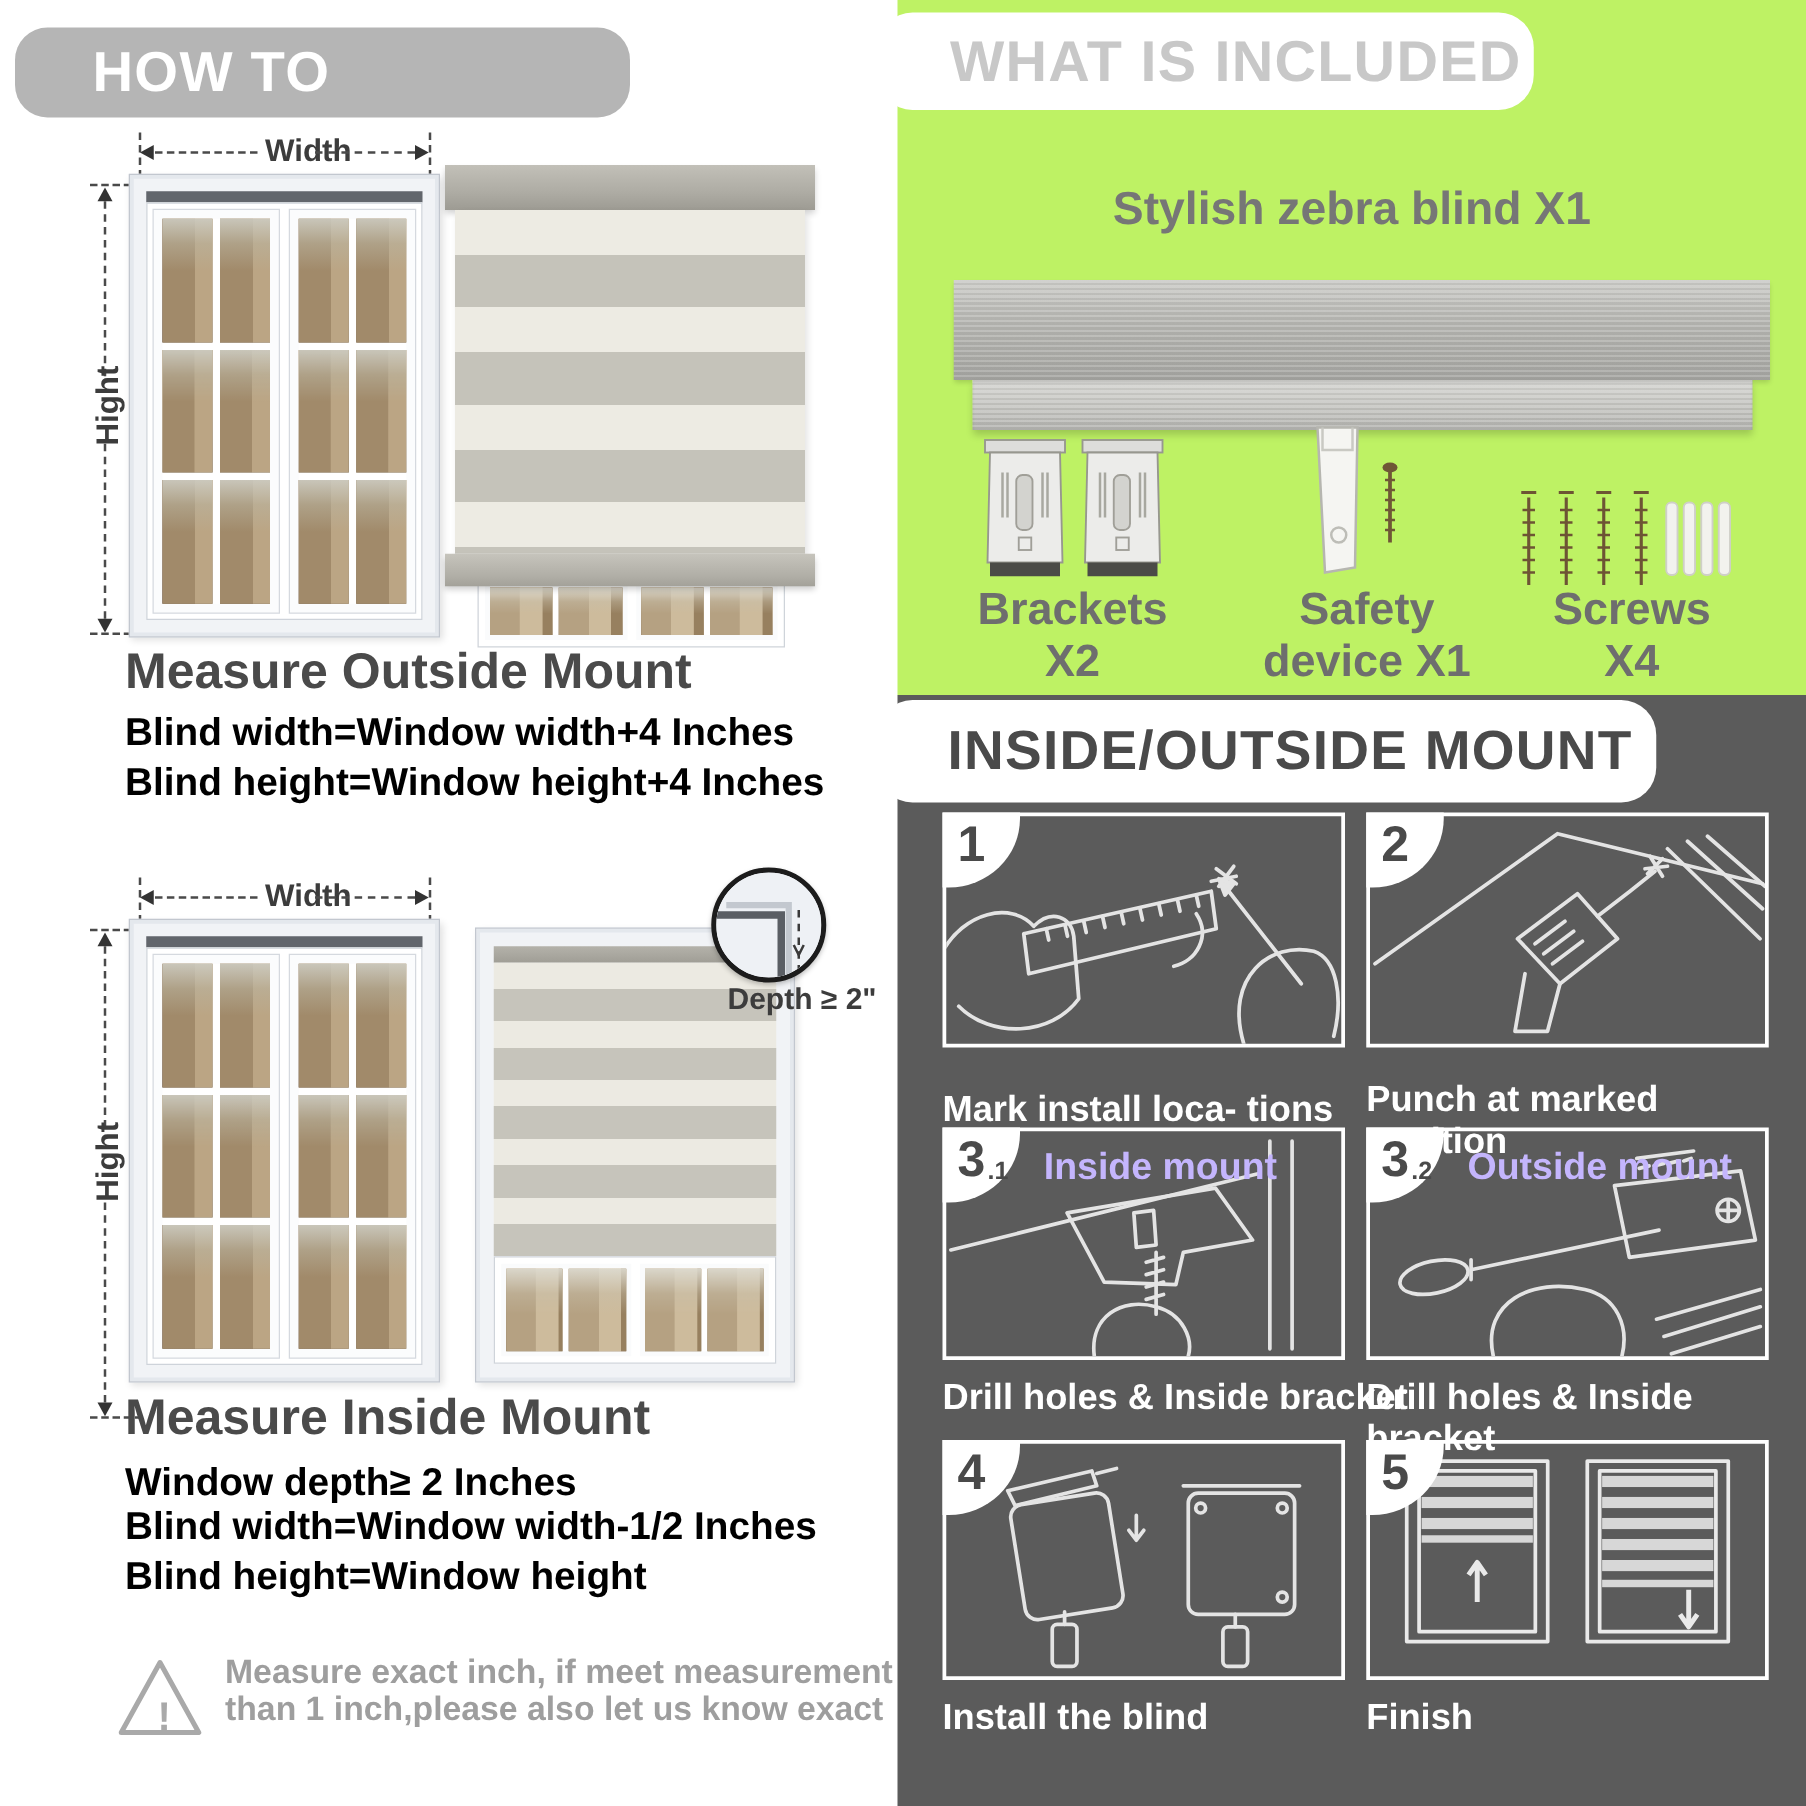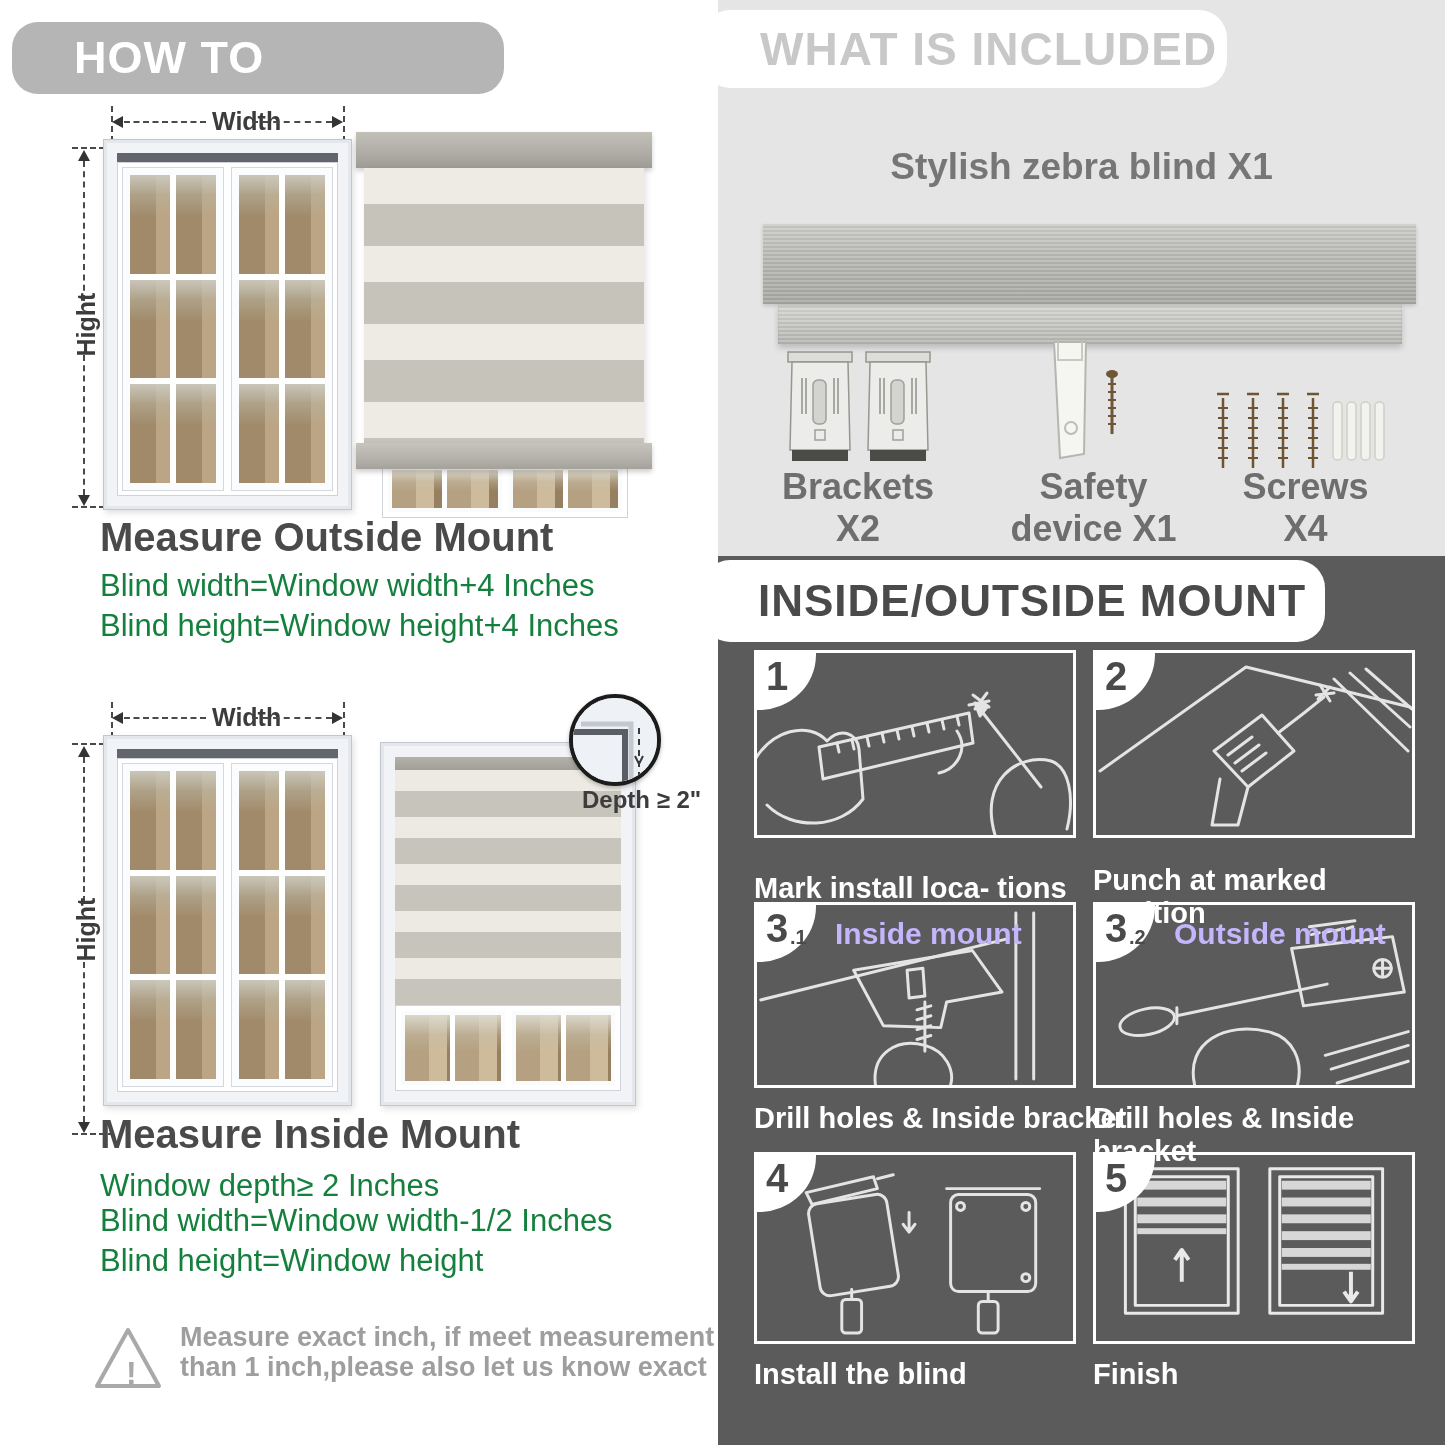--- a/index.html
+++ b/index.html
@@ -10,21 +10,21 @@
     -webkit-font-smoothing:antialiased;
   }
   
   .l-header{
     position:absolute;left:12px;top:22px;width:492px;height:72px;
     background:#b5b5b5;border-radius:26px;
     color:#ffffff;font-size:45px;font-weight:bold;letter-spacing:1px;
     line-height:72px;padding-left:62px;box-sizing:border-box;
   }
   .sec-title{position:absolute;color:#4a4a4a;font-size:40px;font-weight:bold;}
-  .sec-line{position:absolute;color:#15803d;font-size:31px;font-weight:normal;}
+  .sec-line{position:absolute;color:#000000;font-size:31px;font-weight:bold;}
 
   
   .dash-h{position:absolute;height:0;border-top:2px dashed #4a4a4a;}
   .dash-v{position:absolute;width:0;border-left:2px dashed #4a4a4a;}
   .arrow{position:absolute;width:0;height:0;}
   .arrow.left {border-top:6px solid transparent;border-bottom:6px solid transparent;border-right:11px solid #333;}
   .arrow.right{border-top:6px solid transparent;border-bottom:6px solid transparent;border-left:11px solid #333;}
   .arrow.up   {border-left:6px solid transparent;border-right:6px solid transparent;border-bottom:11px solid #333;}
   .arrow.down {border-left:6px solid transparent;border-right:6px solid transparent;border-top:11px solid #333;}
   .meas-label{position:absolute;color:#3c3c3c;font-size:25px;font-weight:bold;}
@@ -80,21 +80,21 @@
   }
   .mini-pane{border:4px solid #fafbfc;display:grid;grid-template-columns:1fr 1fr;gap:5px;}
 
   
   .magnifier{position:absolute;border-radius:50%;border:4px solid #1c1c1c;background:#eef1f5;overflow:hidden;box-shadow:0 2px 4px rgba(0,0,0,.25);}
 
   
   .warn-line{position:absolute;color:#9e9e9e;font-size:27px;font-weight:bold;}
 
   
-  .r-light{position:absolute;left:718px;top:0;width:727px;height:556px;background:#e5e5e5;}
+  .r-light{position:absolute;left:718px;top:0;width:727px;height:556px;background:#bef264;}
   .r-included-header{
     position:absolute;left:-16px;top:10px;width:525px;height:78px;background:#ffffff;border-radius:28px;
     color:#c8c8c8;font-size:46px;font-weight:bold;letter-spacing:1px;line-height:78px;
     padding-left:58px;box-sizing:border-box;
   }
   .r-product{position:absolute;left:0;top:146px;width:727px;text-align:center;color:#767676;font-size:37px;font-weight:bold;}
   .headrail{
     position:absolute;left:45px;top:224px;width:653px;height:80px;
     background:
       repeating-linear-gradient(180deg, rgba(255,255,255,.14) 0 2px, rgba(0,0,0,.04) 2px 4px),

